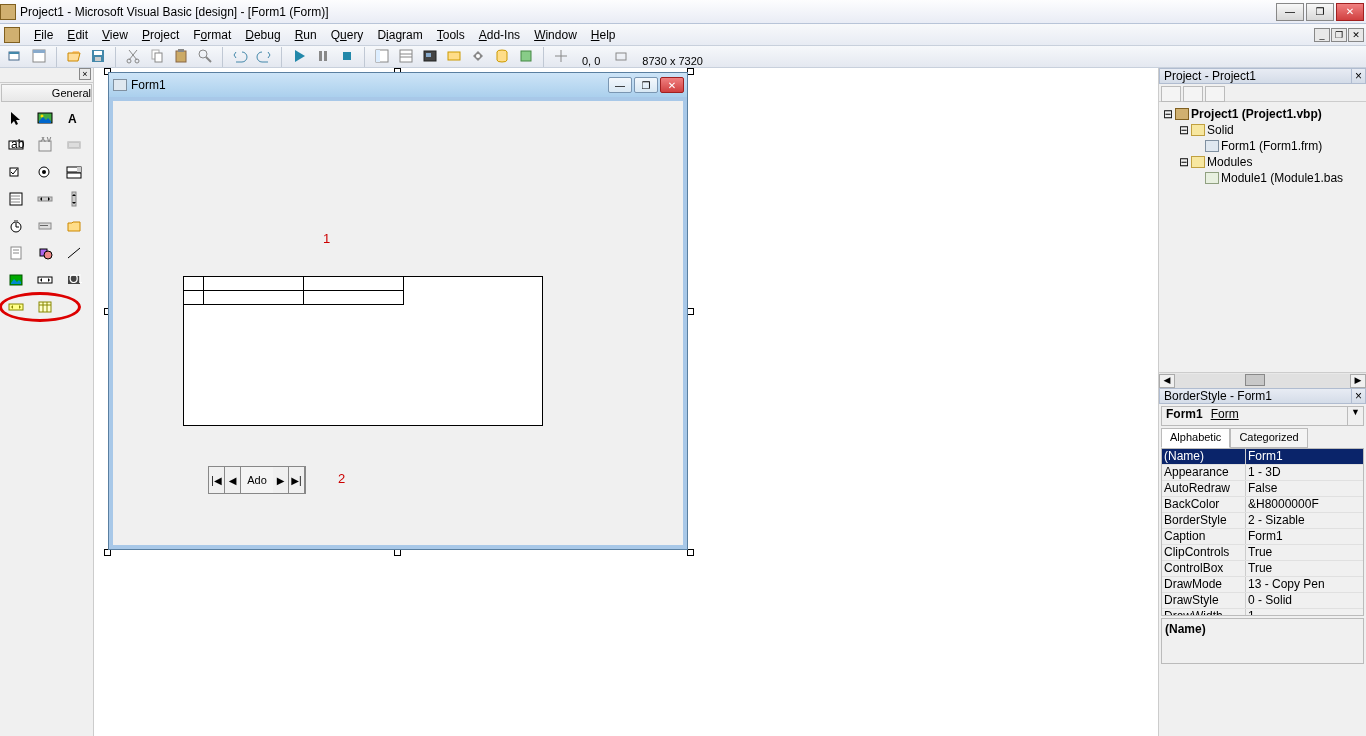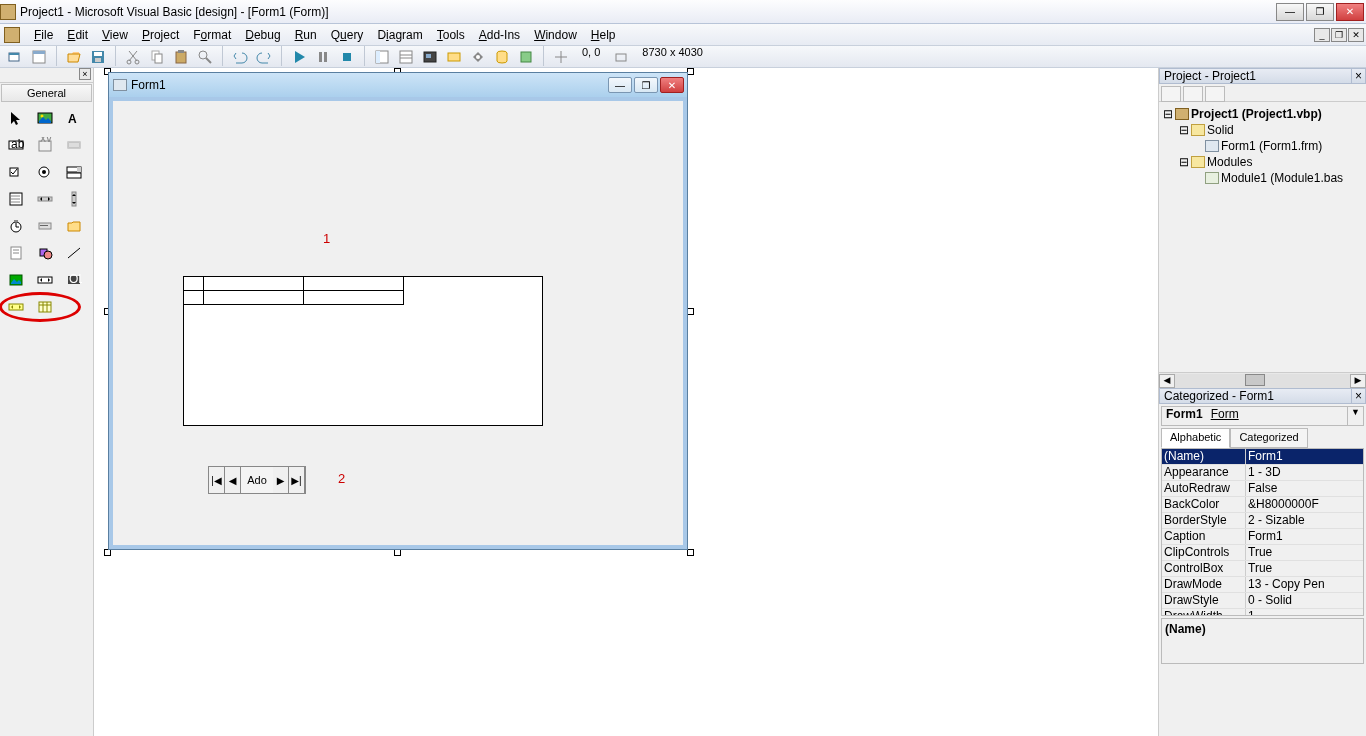--- a/index.html
+++ b/index.html
@@ -15,34 +15,34 @@
 
 
 .menubar { height:22px; background:linear-gradient(#f8f9fb,#e7ebf3); border-bottom:1px solid #c8d0dc; display:flex; align-items:center; padding-left:4px; gap:2px; }
 .menubar .icon { width:16px; height:16px; margin-right:6px; }
 .menubar span { padding:2px 6px; color:#000; cursor:default; }
 .menubar span u { text-decoration:underline; }
 .mdi-btns { margin-left:auto; display:flex; gap:1px; margin-right:2px; }
 .mdi-btn { width:16px; height:14px; border:1px solid #888; background:#e8e8e8; font-size:9px; display:flex; align-items:center; justify-content:center; }
 
 
-.toolbar { height:22px; background:linear-gradient(#f6f8fb,#e4e8f0); border-bottom:1px solid #c8d0dc; display:flex; align-items:flex-start; padding-left:4px; gap:2px; }
+.toolbar { height:22px; background:linear-gradient(#f6f8fb,#e4e8f0); border-bottom:1px solid #c8d0dc; display:flex; align-items:flex-end; padding-left:4px; gap:2px; }
 .tbtn { width:22px; height:22px; border:1px solid transparent; display:flex; align-items:center; justify-content:center; }
 .tsep { width:1px; height:20px; background:#c0c8d4; margin:0 4px; }
 .tb-icon { width:16px; height:16px; }
 .coord { padding:0 8px; font-size:11px; }
 
 
 .mainarea { position:absolute; top:68px; left:0; right:0; bottom:0; display:flex; }
 
 
 .toolbox { width:94px; background:#f0f0f0; border-right:1px solid #ccc; }
 .tbhead { height:15px; background:#f0f0f0; border-bottom:1px solid #ccc; display:flex; justify-content:flex-end; padding-right:2px; font-size:10px; }
 .tbclose { width:12px; height:12px; border:1px solid #888; background:#e8e8e8; font-size:9px; text-align:center; line-height:10px; cursor:pointer; }
-.tbtab { height:18px; background:linear-gradient(#f8f8f8,#e8e8e8); border:1px solid #c0c0c0; text-align:center; line-height:16px; font-size:11px; margin:1px; }
+.tbtab { height:18px; background:linear-gradient(#f8f8f8,#e8e8e8); border:1px solid #c0c0c0; text-align:right; line-height:16px; font-size:11px; margin:1px; }
 .tbgrid { display:grid; grid-template-columns:repeat(3,28px); gap:1px; padding:2px; }
 .tbitem { width:28px; height:26px; display:flex; align-items:center; justify-content:center; border:1px solid transparent; }
 .tb-icon-sm { width:16px; height:16px; }
 .circled { position:relative; }
 .circled::after { content:""; position:absolute; left:-4px; top:-3px; width:76px; height:24px; border:3px solid #d00; border-radius:50%; }
 
 
 .design { flex:1; background:#fff; position:relative; overflow:hidden; }
 .formwin { position:absolute; left:14px; top:4px; width:580px; height:478px; border:1px solid #5a7fa0; background:#f0f0f0; }
 .formwin .ftitle { height:24px; background:linear-gradient(#cde4f7,#abd0ed); display:flex; align-items:center; padding-left:4px; gap:4px; }
@@ -262,21 +262,21 @@
         <line x1="8" y1="2" x2="8" y2="14" stroke="#888"></line>
         <line x1="2" y1="8" x2="14" y2="8" stroke="#888"></line>
       </svg>
     </div>
   <span class="coord">0, 0</span>
   <div class="tbtn">
       <svg class="tb-icon" viewBox="0 0 16 16">
         <rect x="3" y="5" width="10" height="7" fill="none" stroke="#888"></rect>
       </svg>
     </div>
-  <span class="coord">8730 x 4030</span>
+  <span class="coord">8730 x 7320</span>
 </div>
 
 <div class="mainarea">
 
   <div class="toolbox">
     <div class="tbhead">
         <span class="tbclose">×</span>
       </div>
     <div class="tbtab">General</div>
     <div class="tbgrid">
@@ -517,21 +517,21 @@
     </div>
     <div class="scroll-h">
       <div class="sbtn">◀</div>
       <div class="strack">
           <div class="sthumb"></div>
         </div>
       <div class="sbtn">▶</div>
     </div>
 
     <div class="panehdr">
-      <span>Categorized - Form1</span>
+      <span>BorderStyle - Form1</span>
       <span class="x">×</span>
     </div>
     <div class="propsel">
       <span class="nm">Form1</span>
       <span class="ty">Form</span>
       <span class="dd">▼</span>
     </div>
     <div class="proptabs">
       <div class="proptab active">Alphabetic</div>
       <div class="proptab">Categorized</div>

